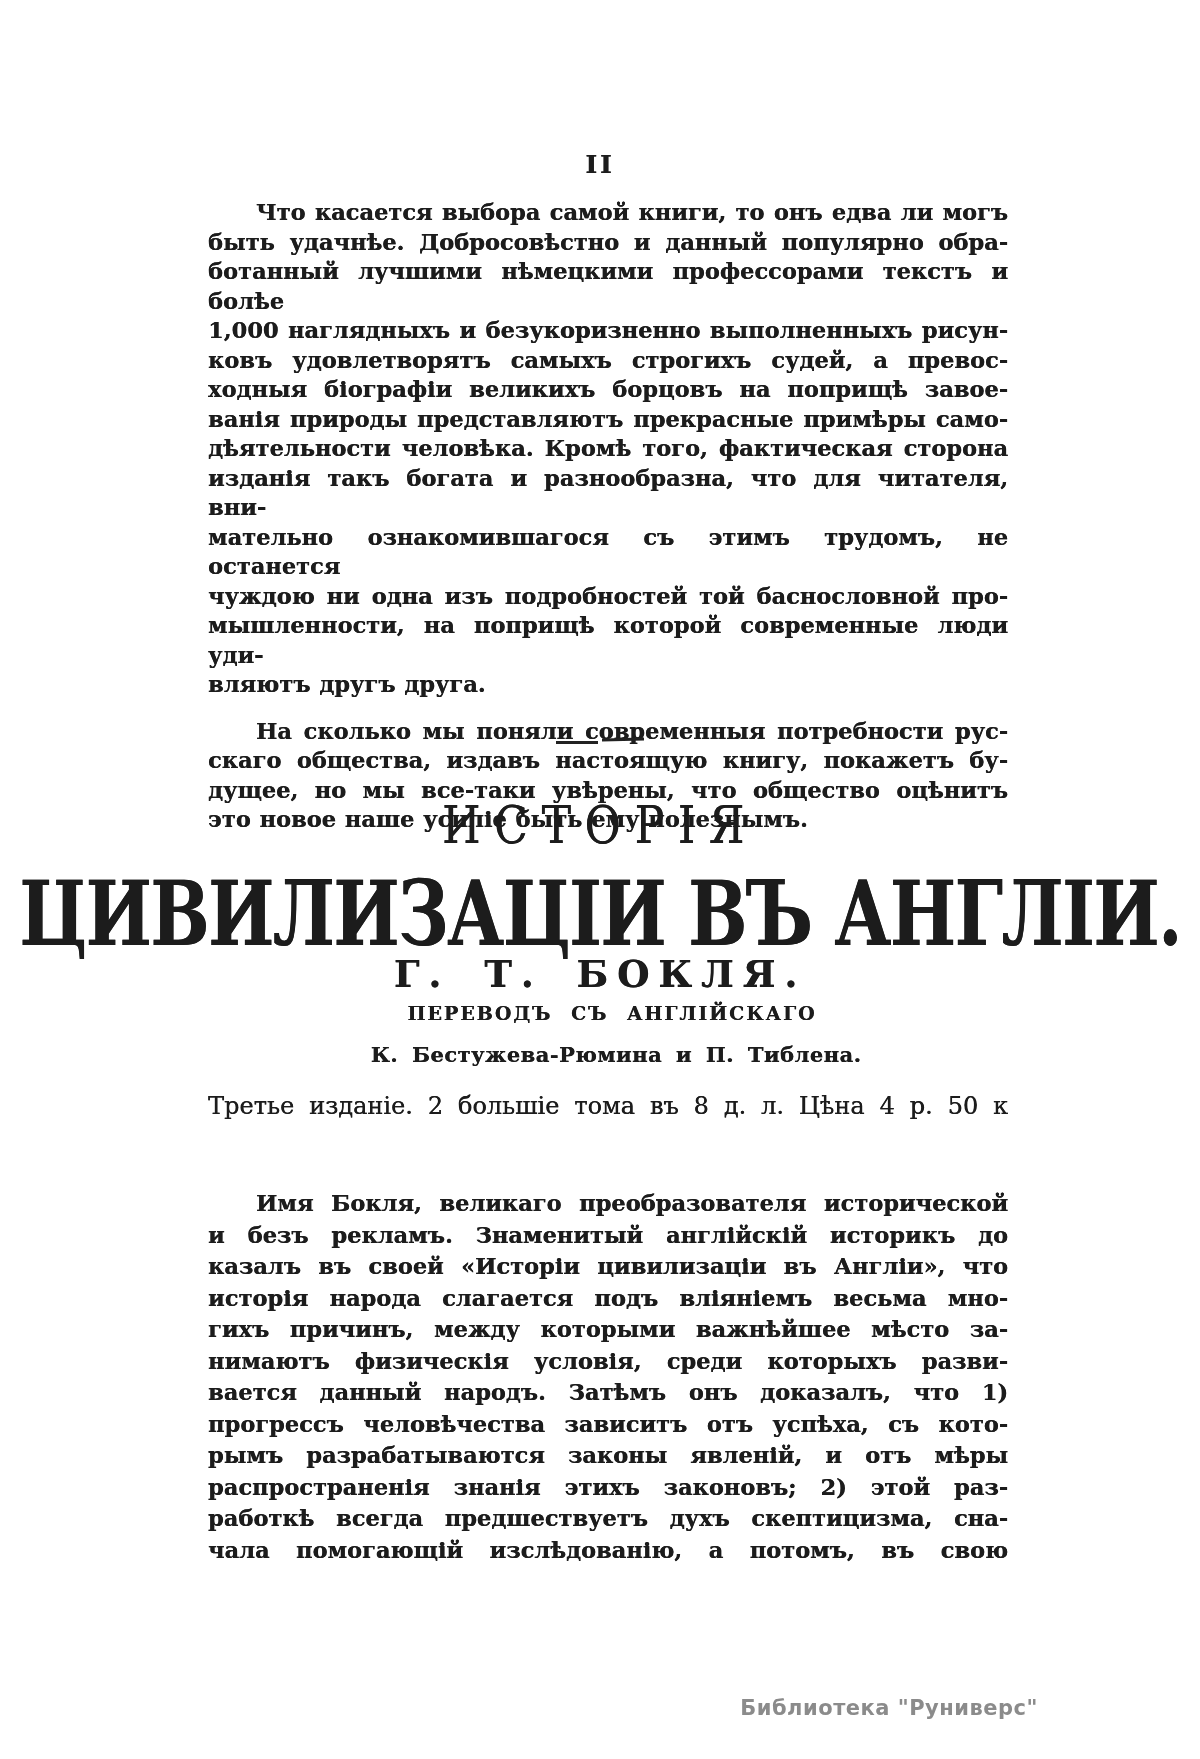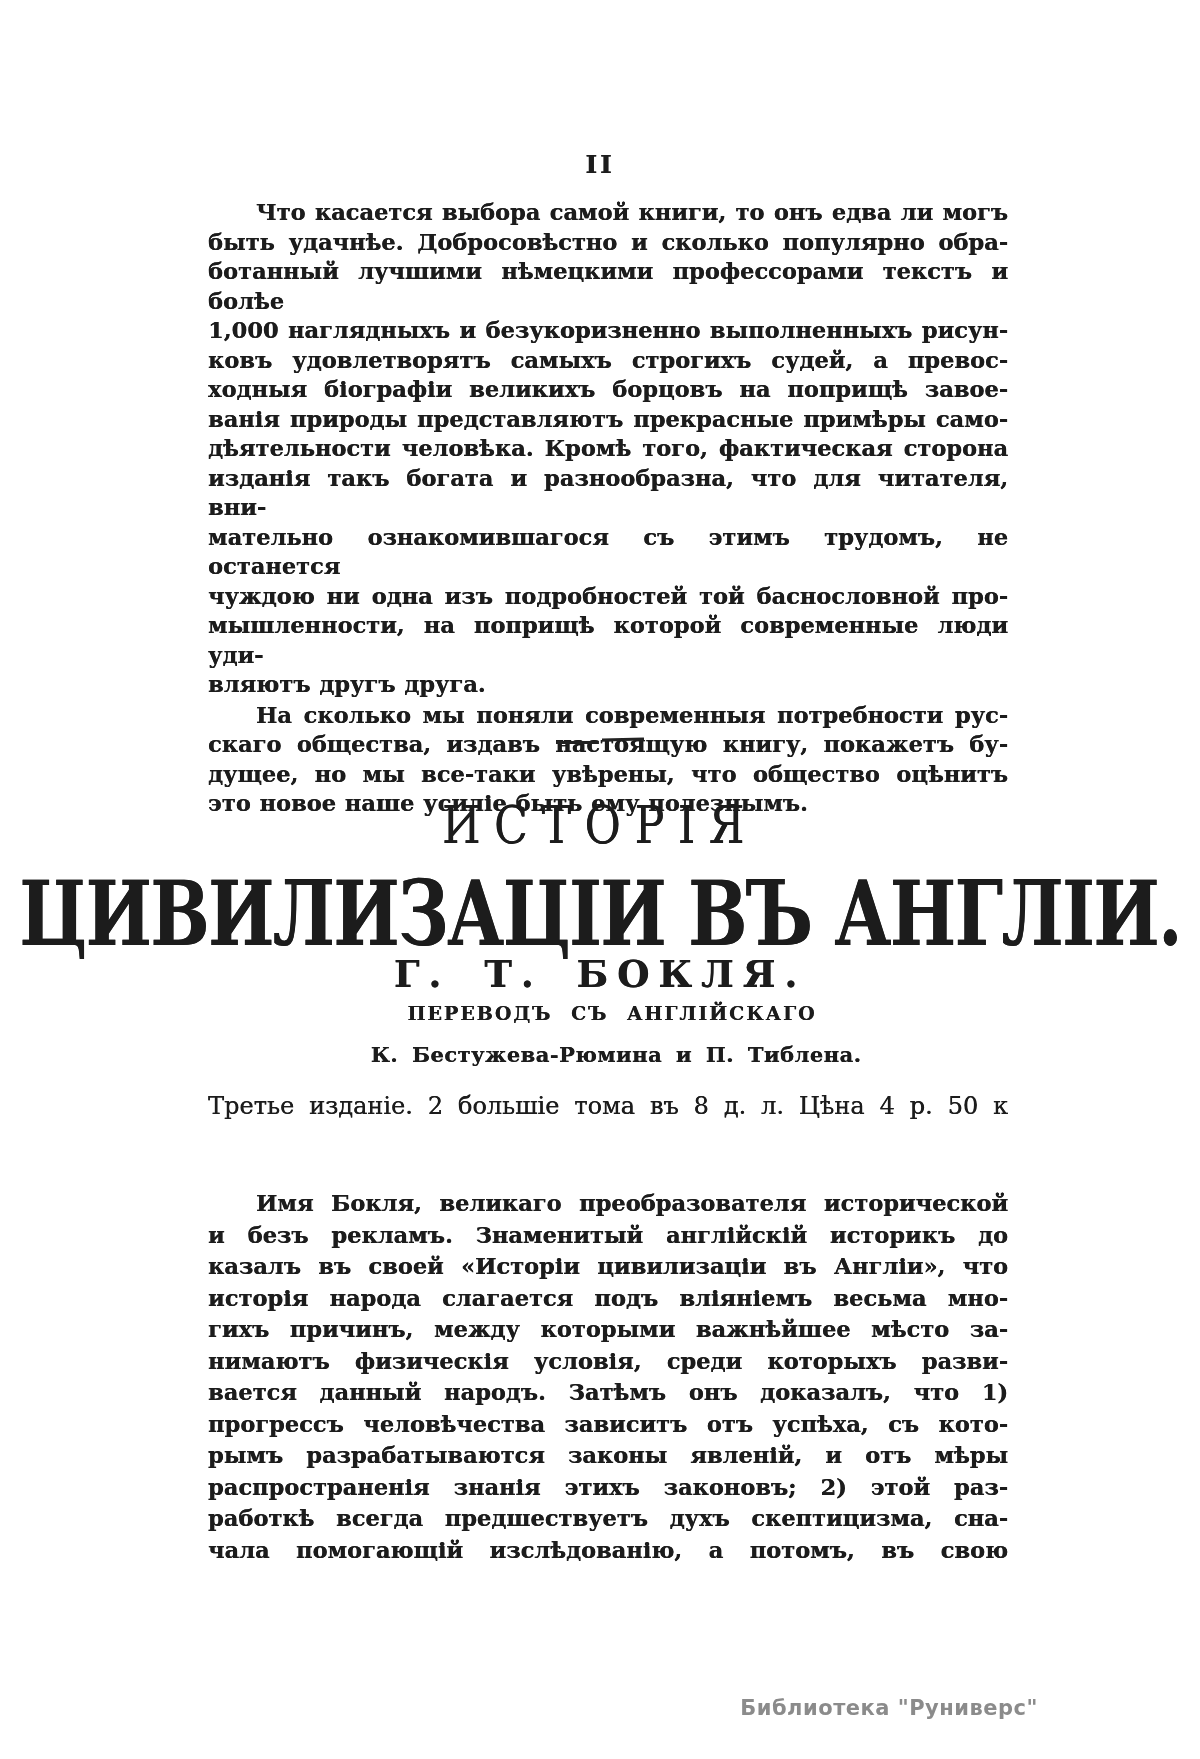--- a/index.html
+++ b/index.html
@@ -22,21 +22,21 @@
   }
 
   .text-block {
     position: absolute; left: 208px; width: 800px;
     font-size: 22.5px; font-weight: 700;
   }
   .preface-block { top: 198px; }
   .desc-block    { top: 1188px; }
 
   .para { margin: 0; padding: 0; }
-  .para + .para { margin-top: 1px; }
+  .para + .para { margin-top: 17px; }
   .preface-block .line { line-height: 29.5px; }
   .desc-block .line    { line-height: 31.5px; }
   .line {
     text-align: justify;
     text-align-last: justify;
     white-space: normal;
     word-spacing: 1px;
   }
   .line:first-child { text-indent: 48px; }
   .para-end .line:last-child { text-align-last: left; }
@@ -97,21 +97,21 @@
 </head>
 <body>
 
 <div class="page">
 
   <div class="page-number ink">II</div>
 
   <div class="text-block preface-block">
     <div class="para para-end">
         <div class="line ink">Что касается выбора самой книги, то онъ едва ли могъ</div>
-        <div class="line ink">быть удачнѣе. Добросовѣстно и сколько популярно обра-</div>
+        <div class="line ink">быть удачнѣе. Добросовѣстно и данный популярно обра-</div>
         <div class="line ink">ботанный лучшими нѣмецкими профессорами текстъ и болѣе</div>
         <div class="line ink">1,000 наглядныхъ и безукоризненно выполненныхъ рисун-</div>
         <div class="line ink">ковъ удовлетворятъ самыхъ строгихъ судей, а превос-</div>
         <div class="line ink">ходныя біографіи великихъ борцовъ на поприщѣ завое-</div>
         <div class="line ink">ванія природы представляютъ прекрасные примѣры само-</div>
         <div class="line ink">дѣятельности человѣка. Кромѣ того, фактическая сторона</div>
         <div class="line ink">изданія такъ богата и разнообразна, что для читателя, вни-</div>
         <div class="line ink">мательно ознакомившагося съ этимъ трудомъ, не останется</div>
         <div class="line ink">чуждою ни одна изъ подробностей той баснословной про-</div>
         <div class="line ink">мышленности, на поприщѣ которой современные люди уди-</div>

